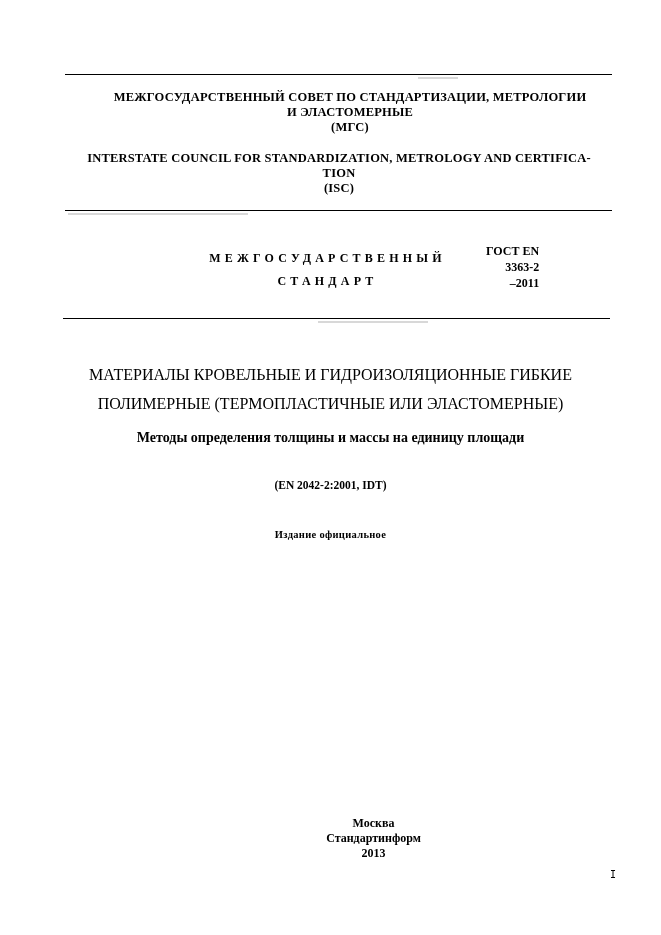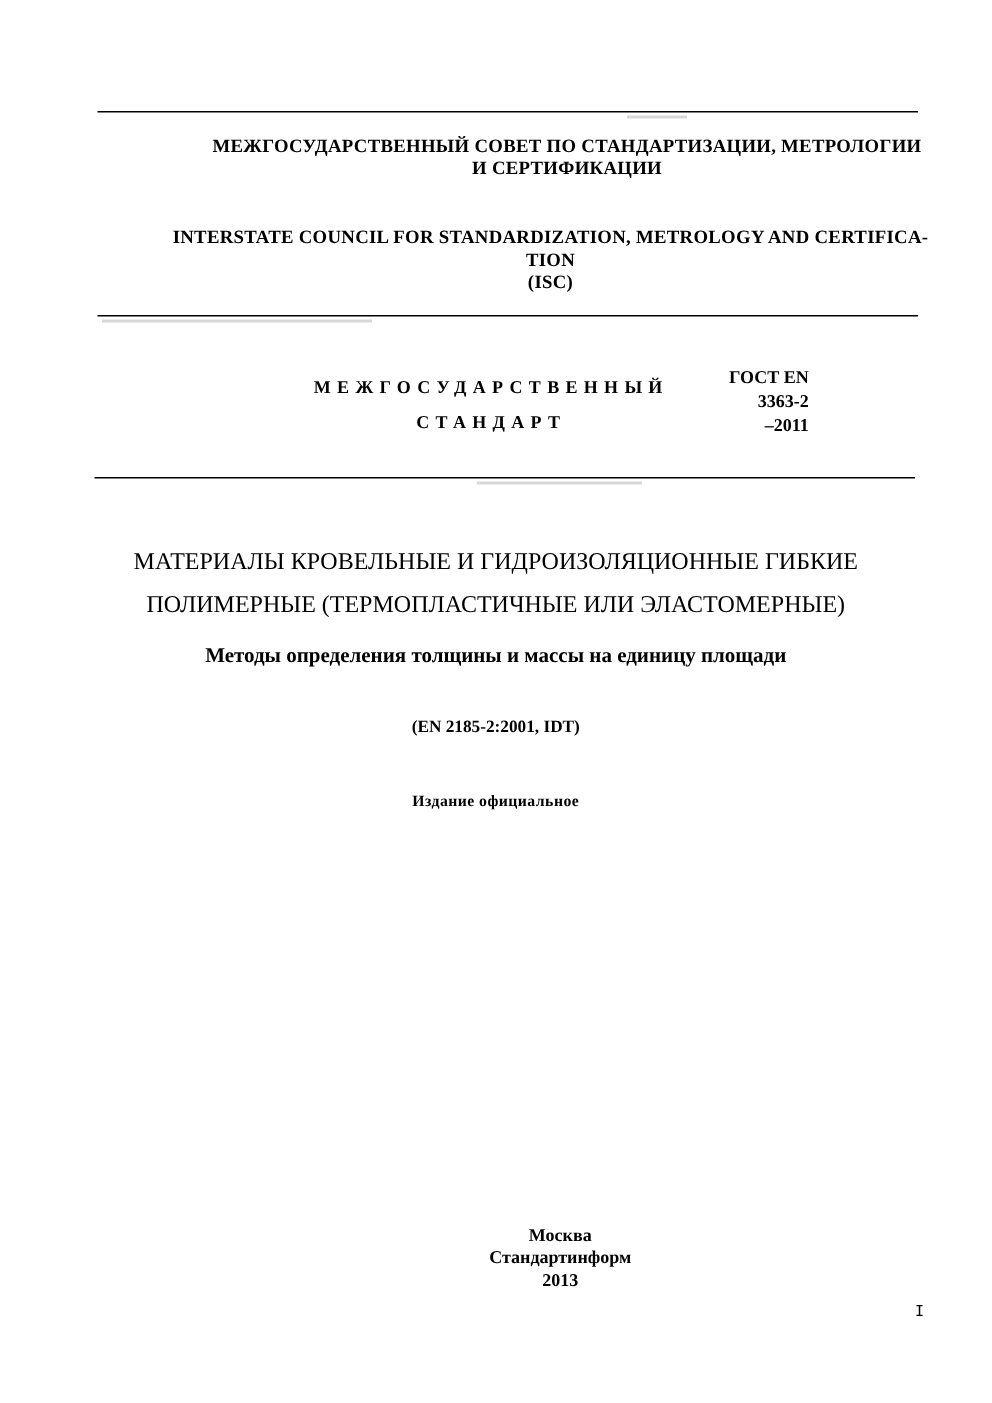--- a/index.html
+++ b/index.html
@@ -3,41 +3,42 @@
   <meta charset="utf-8">
   <style>
     html, body { margin: 0; padding: 0; background: #ffffff; }
     body {
       width: 661px; height: 935px; position: relative; overflow: hidden;
       font-family: "Liberation Serif", "DejaVu Serif", serif; color: #000;
     }
     .rule { position: absolute; height: 0; border-top: 1.5px solid #000; }
     .ghost { position: absolute; height: 2px; background: #d8d8d8; }
     .center { position: absolute; left: 0; width: 661px; text-align: center; }
-    .b { font-weight: bold; margin-left: 28px; }
+    .b { font-weight: bold; }
     .council-ru { top: 90px; left: 90px; width: 520px; font-size: 12.5px; line-height: 15px; letter-spacing: 0.2px; }
     .council-en { top: 151px; left: 66px; width: 546px; font-size: 12.5px; line-height: 15px; letter-spacing: 0.2px; }
     .std-type { position: absolute; left: 200px; width: 255px; font-size: 12px; font-weight: bold; letter-spacing: 4.2px; text-align: center; }
     .std-num { position: absolute; left: 486px; font-size: 12px; font-weight: bold; line-height: 16px; }
     .title { top: 360px; font-size: 16px; line-height: 29px; }
     .subtitle { top: 430px; font-size: 14px; font-weight: bold; }
     .idt { top: 479px; font-size: 11.5px; font-weight: bold; }
     .edition { top: 529px; font-size: 10.5px; font-weight: bold; letter-spacing: 0.3px; font-family: Liberation Serif, serif; }
     .imprint { top: 816px; font-size: 12px; font-weight: bold; line-height: 15px; margin-left: 43px; }
     .pageno { position: absolute; top: 869px; left: 610px; font-family: "DejaVu Sans Mono", monospace; font-size: 10px; }
   </style>
 </head>
 <body>
 
 <div class="rule" style="top:74px; left:65px; width:547px;"></div>
 <div class="ghost" style="top:77px; left:418px; width:40px;"></div>
 
 <div class="center council-ru b">
   <div>МЕЖГОСУДАРСТВЕННЫЙ СОВЕТ ПО СТАНДАРТИЗАЦИИ, МЕТРОЛОГИИ</div>
-  <div>И СЕРТИФИКАЦИИ</div>
+  <div>И ЭЛАСТОМЕРНЫЕ</div>
+  <div>(МГС)</div>
 </div>
 
 <div class="center council-en b">
   <div>INTERSTATE  COUNCIL FOR STANDARDIZATION, METROLOGY AND CERTIFICA-</div>
   <div>TION</div>
   <div>(ISC)</div>
 </div>
 
 <div class="rule" style="top:210px; left:65px; width:547px;"></div>
 <div class="ghost" style="top:213px; left:68px; width:180px;"></div>
@@ -52,21 +53,21 @@
 
 <div class="rule" style="top:318px; left:63px; width:547px;"></div>
 <div class="ghost" style="top:321px; left:318px; width:110px;"></div>
 
 <div class="center title">
   <div>МАТЕРИАЛЫ КРОВЕЛЬНЫЕ И ГИДРОИЗОЛЯЦИОННЫЕ ГИБКИЕ</div>
   <div>ПОЛИМЕРНЫЕ (ТЕРМОПЛАСТИЧНЫЕ ИЛИ ЭЛАСТОМЕРНЫЕ)</div>
 </div>
 
 <div class="center subtitle">Методы определения  толщины и массы на единицу площади</div>
-<div class="center idt">(EN 2185-2:2001, IDT)</div>
+<div class="center idt">(EN 2042-2:2001, IDT)</div>
 <div class="center edition">Издание официальное</div>
 
 <div class="center imprint">
   <div>Москва</div>
   <div>Стандартинформ</div>
   <div>2013</div>
 </div>
 
 <div class="pageno">I</div>
 

